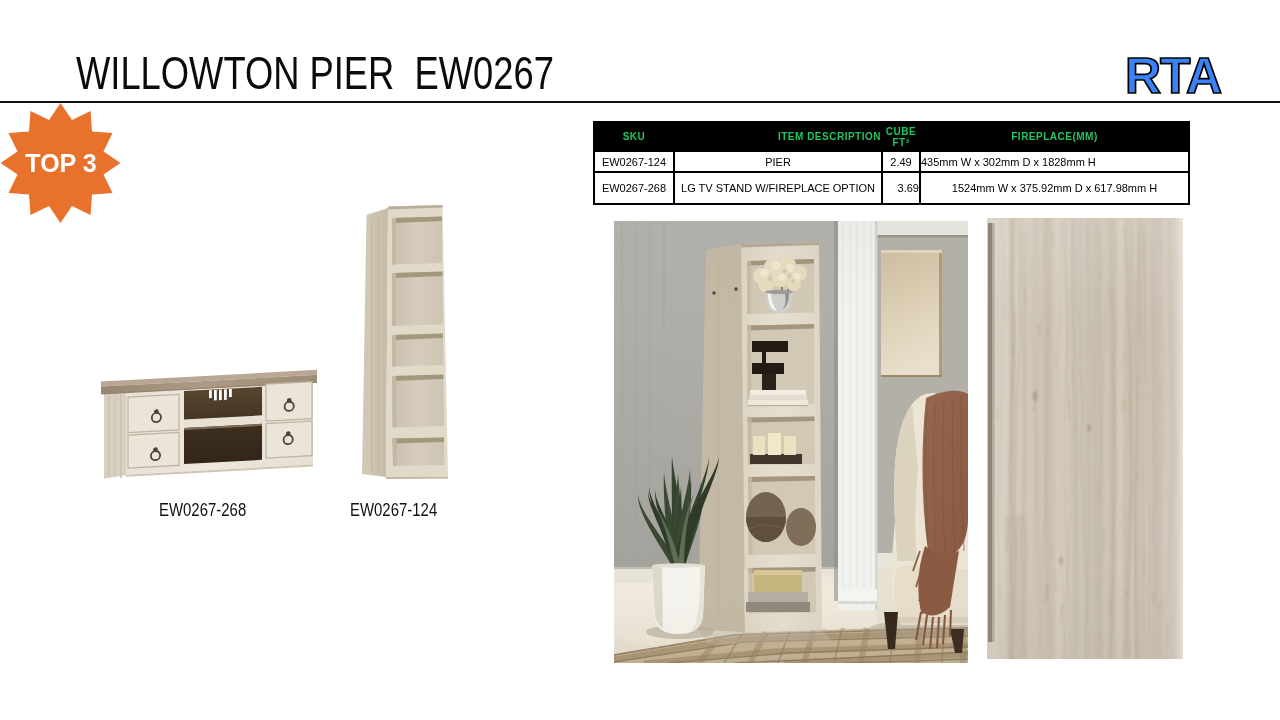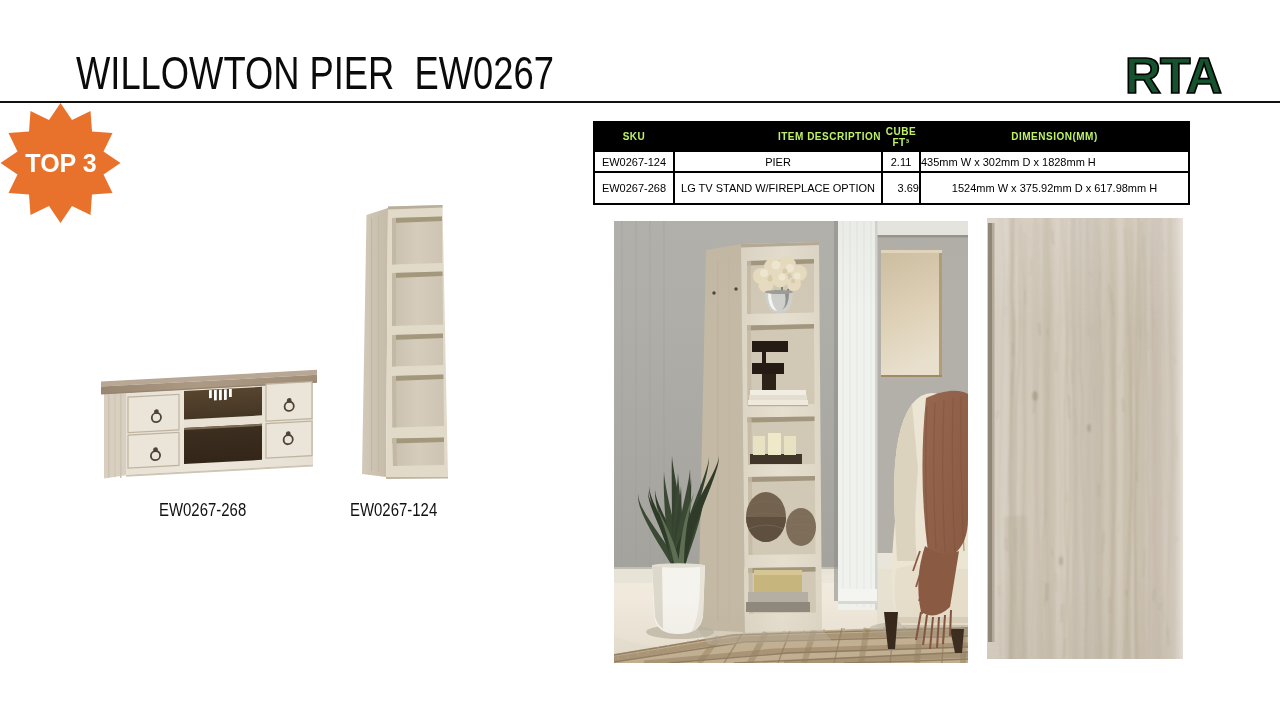--- a/index.html
+++ b/index.html
@@ -5,49 +5,49 @@
   html,body{margin:0;padding:0;}
   body{width:1280px;height:720px;background:#ffffff;overflow:hidden;position:relative;
        font-family:"Liberation Sans",sans-serif;}
   .abs{position:absolute;}
 </style>
 </head>
 <body>
 
 <div class="abs" style="left:76px;top:46px;font-size:46px;color:#0b0b0b;white-space:pre;transform:scaleX(0.79);transform-origin:0 0;">WILLOWTON PIER  EW0267</div>
 
-<div class="abs" style="left:1125px;top:47px;font-size:50px;font-weight:bold;color:#14532d;-webkit-text-stroke:1.7px #000;letter-spacing:-1px;">RTA</div>
+<div class="abs" style="left:1125px;top:47px;font-size:50px;font-weight:bold;color:#3b82f6;-webkit-text-stroke:1.7px #000;letter-spacing:-1px;">RTA</div>
 
 <div class="abs" style="left:0;top:101px;width:1280px;height:2px;background:#111;"></div>
 
 <svg class="abs" style="left:0px;top:103px;" width="122" height="120" viewBox="0 0 122 120">
 
   <polygon fill="#E8722C" points="60.5,0.0 49.0,17.0 30.5,8.0 29.0,28.5 8.5,30.0 17.5,48.5 0.5,60.0 17.5,71.5 8.5,90.0 29.0,91.5 30.5,112.0 49.0,103.0 60.5,120.0 72.0,103.0 90.5,112.0 92.0,91.5 112.5,90.0 103.5,71.5 120.5,60.0 103.5,48.5 112.5,30.0 92.0,28.5 90.5,8.0 72.0,17.0"></polygon>
 
   <text x="61" y="69" font-size="25" font-weight="bold" fill="#fff" text-anchor="middle" font-family="Liberation Sans">TOP 3</text>
 </svg>
 
 <table class="abs" style="left:593px;top:121px;border-collapse:collapse;table-layout:fixed;width:595px;" cellspacing="0">
   <colgroup>
       <col style="width:80px">
       <col style="width:208px">
       <col style="width:38px">
       <col style="width:269px">
     </colgroup>
   <tbody>
-      <tr style="height:29px;background:#000;color:#bef264;">
+      <tr style="height:29px;background:#000;color:#22c55e;">
     <td style="border:2px solid #000;padding:0;font-size:10px;font-weight:bold;text-align:center;letter-spacing:0.5px;">SKU</td>
     <td style="border:2px solid #000;padding:0;font-size:10px;font-weight:bold;text-align:right;letter-spacing:0.5px;">ITEM DESCRIPTION</td>
     <td style="border:2px solid #000;padding:0;font-size:10px;font-weight:bold;text-align:center;line-height:11px;letter-spacing:0.5px;margin-left:40px;">CUBE<br>FT³</td>
-    <td style="border:2px solid #000;padding:0;font-size:10px;font-weight:bold;text-align:center;letter-spacing:0.5px;">DIMENSION(MM)</td>
+    <td style="border:2px solid #000;padding:0;font-size:10px;font-weight:bold;text-align:center;letter-spacing:0.5px;">FIREPLACE(MM)</td>
   </tr>
   <tr style="height:21px;">
     <td style="border:2px solid #000;padding:0;font-size:11px;text-align:center;white-space:nowrap;">EW0267-124</td>
     <td style="border:2px solid #000;padding:0;font-size:11px;text-align:center;white-space:nowrap;">PIER</td>
-    <td style="border:2px solid #000;padding:0;font-size:11px;text-align:center;white-space:nowrap;">2.11</td>
+    <td style="border:2px solid #000;padding:0;font-size:11px;text-align:center;white-space:nowrap;">2.49</td>
     <td style="border:2px solid #000;padding:0;font-size:11px;text-align:left;white-space:nowrap;">435mm W x 302mm D  x 1828mm H</td>
   </tr>
   <tr style="height:32px;">
     <td style="border:2px solid #000;padding:0;font-size:11px;text-align:center;white-space:nowrap;">EW0267-268</td>
     <td style="border:2px solid #000;padding:4px;font-size:11px;text-align:center;white-space:nowrap;">LG TV STAND W/FIREPLACE OPTION</td>
     <td style="border:2px solid #000;padding:0;font-size:11px;text-align:right;white-space:nowrap;">3.69</td>
     <td style="border:2px solid #000;padding:4px;font-size:11px;text-align:center;white-space:nowrap;">1524mm W x 375.92mm D  x 617.98mm H</td>
   </tr>
 </tbody>
   </table>

